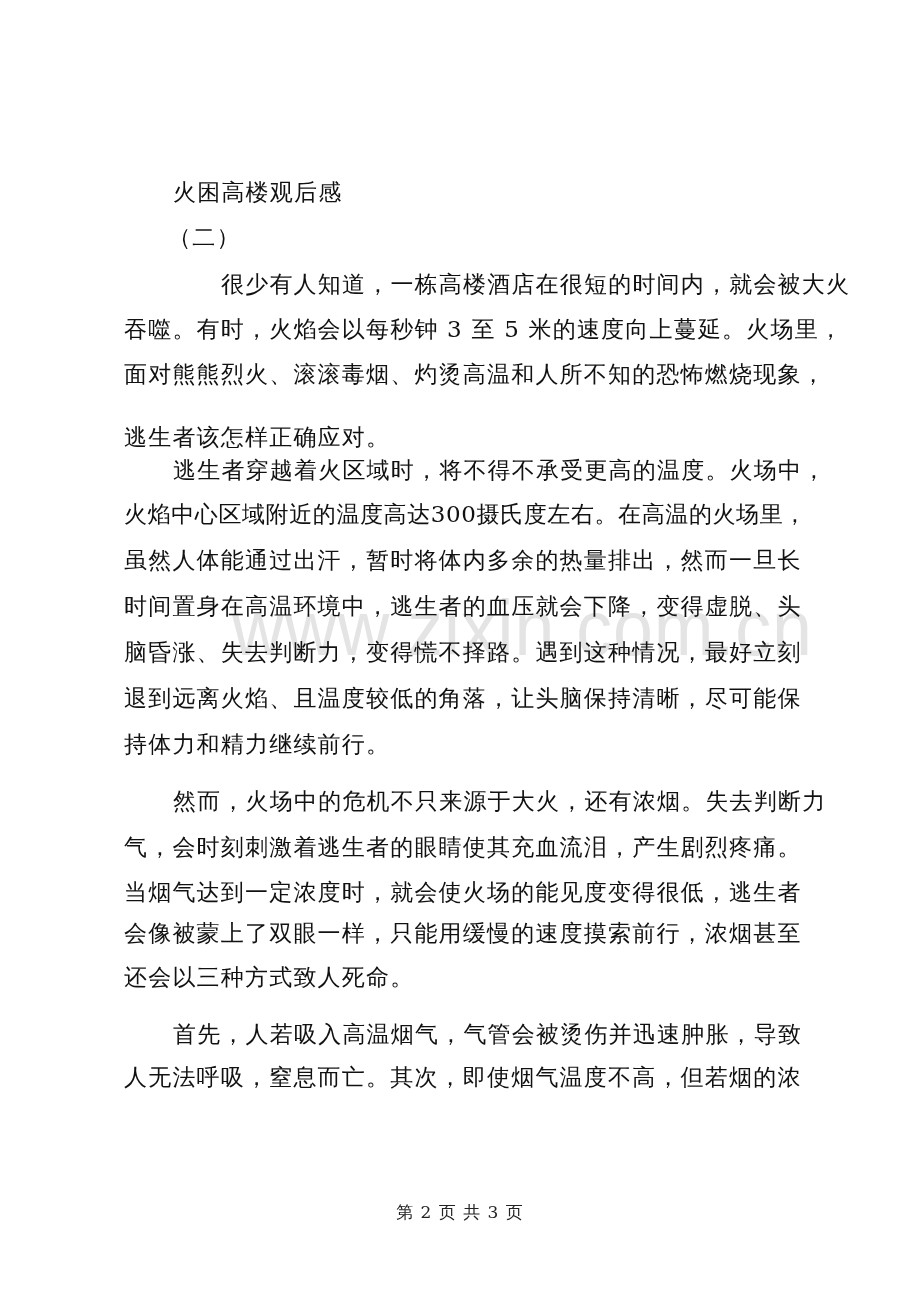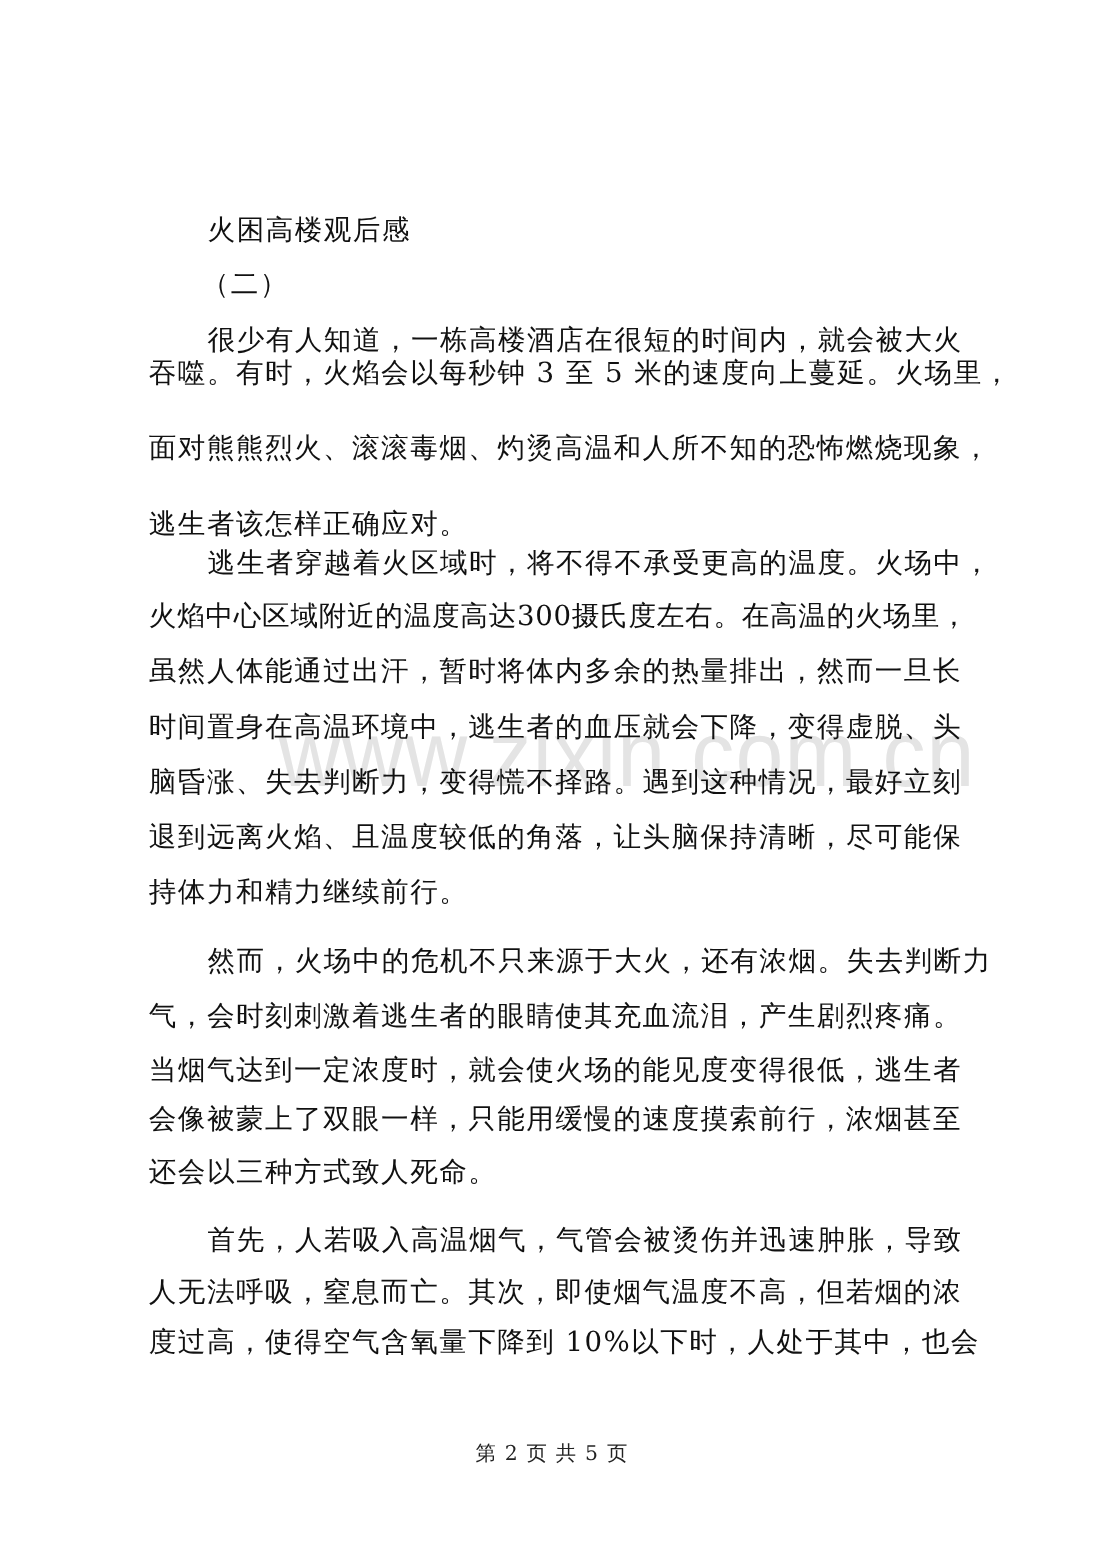--- a/index.html
+++ b/index.html
@@ -64,38 +64,37 @@
 <body>
 
 <div class="page">
 
   <div class="watermark">www.zixin.com.cn</div>
 
   <div class="text-layer">
     <div class="line title-line" style="top:177px;">火困高楼观后感</div>
     <div class="line title-line" style="top:222px; left:168px;">（二）</div>
 
-    <div class="line indent" style="top:269px;">很少有人知道，一栋高楼酒店在很短的时间内，就会被大火</div>
-    <div class="line" style="top:296px;text-align:right;">吞噬。有时，火焰会以每秒钟 3 至 5 米的速度向上蔓延。火场里，</div>
+    <div class="line indent" style="top:269px;margin-left:48px;">很少有人知道，一栋高楼酒店在很短的时间内，就会被大火</div>
+    <div class="line" style="top:314px;text-align:right;">吞噬。有时，火焰会以每秒钟 3 至 5 米的速度向上蔓延。火场里，</div>
     <div class="line" style="top:359px;">面对熊熊烈火、滚滚毒烟、灼烫高温和人所不知的恐怖燃烧现象，</div>
     <div class="line" style="top:404px;margin-top:18px;">逃生者该怎样正确应对。</div>
 
     <div class="line indent" style="top:455px;">逃生者穿越着火区域时，将不得不承受更高的温度。火场中，</div>
     <div class="line" style="top:499px; letter-spacing:0.6px;">火焰中心区域附近的温度高达300摄氏度左右。在高温的火场里，</div>
     <div class="line" style="top:545px;">虽然人体能通过出汗，暂时将体内多余的热量排出，然而一旦长</div>
     <div class="line" style="top:591px;">时间置身在高温环境中，逃生者的血压就会下降，变得虚脱、头</div>
     <div class="line" style="top:637px;">脑昏涨、失去判断力，变得慌不择路。遇到这种情况，最好立刻</div>
     <div class="line" style="top:683px;">退到远离火焰、且温度较低的角落，让头脑保持清晰，尽可能保</div>
     <div class="line" style="top:729px;">持体力和精力继续前行。</div>
 
     <div class="line indent" style="top:786px;">然而，火场中的危机不只来源于大火，还有浓烟。失去判断力</div>
     <div class="line" style="top:832px;">气，会时刻刺激着逃生者的眼睛使其充血流泪，产生剧烈疼痛。</div>
     <div class="line" style="top:877px;">当烟气达到一定浓度时，就会使火场的能见度变得很低，逃生者</div>
     <div class="line" style="top:918px;">会像被蒙上了双眼一样，只能用缓慢的速度摸索前行，浓烟甚至</div>
     <div class="line" style="top:962px;">还会以三种方式致人死命。</div>
 
     <div class="line indent" style="top:1019px;">首先，人若吸入高温烟气，气管会被烫伤并迅速肿胀，导致</div>
     <div class="line" style="top:1062px;">人无法呼吸，窒息而亡。其次，即使烟气温度不高，但若烟的浓</div>
-    <div class="line" style="top:1104px;">度过高，使得空气含氧量下降到 10%以下时，人处于其中，也会</div>
   </div>
 
-  <div class="footer">第 2 页  共 5 页</div>
+  <div class="footer">第 2 页  共 3 页</div>
 </div>
 
 </body></html>

